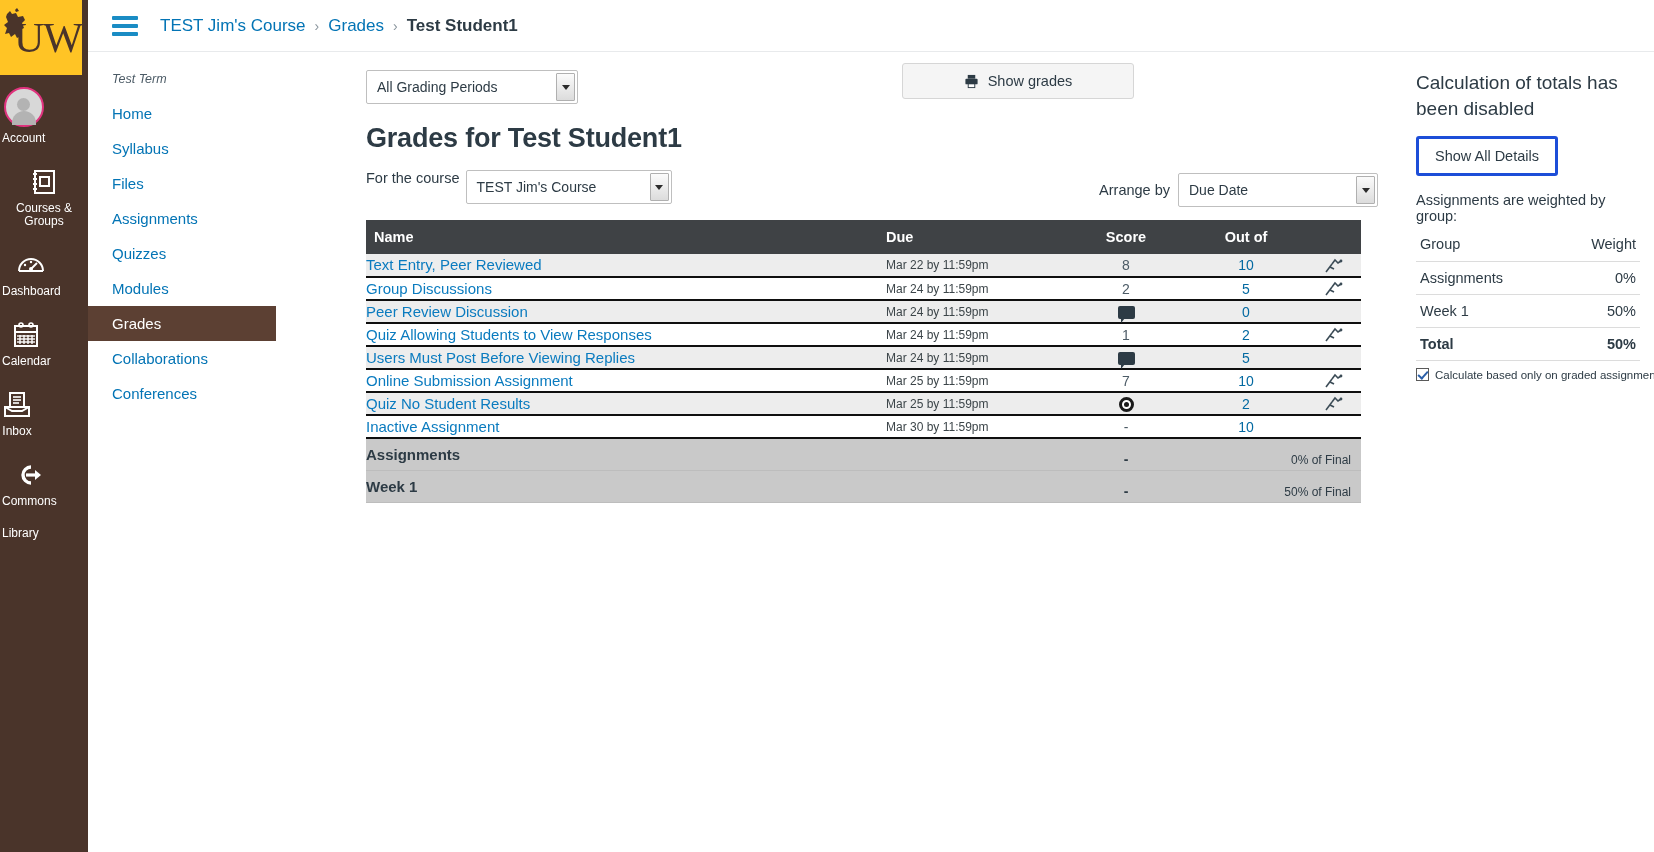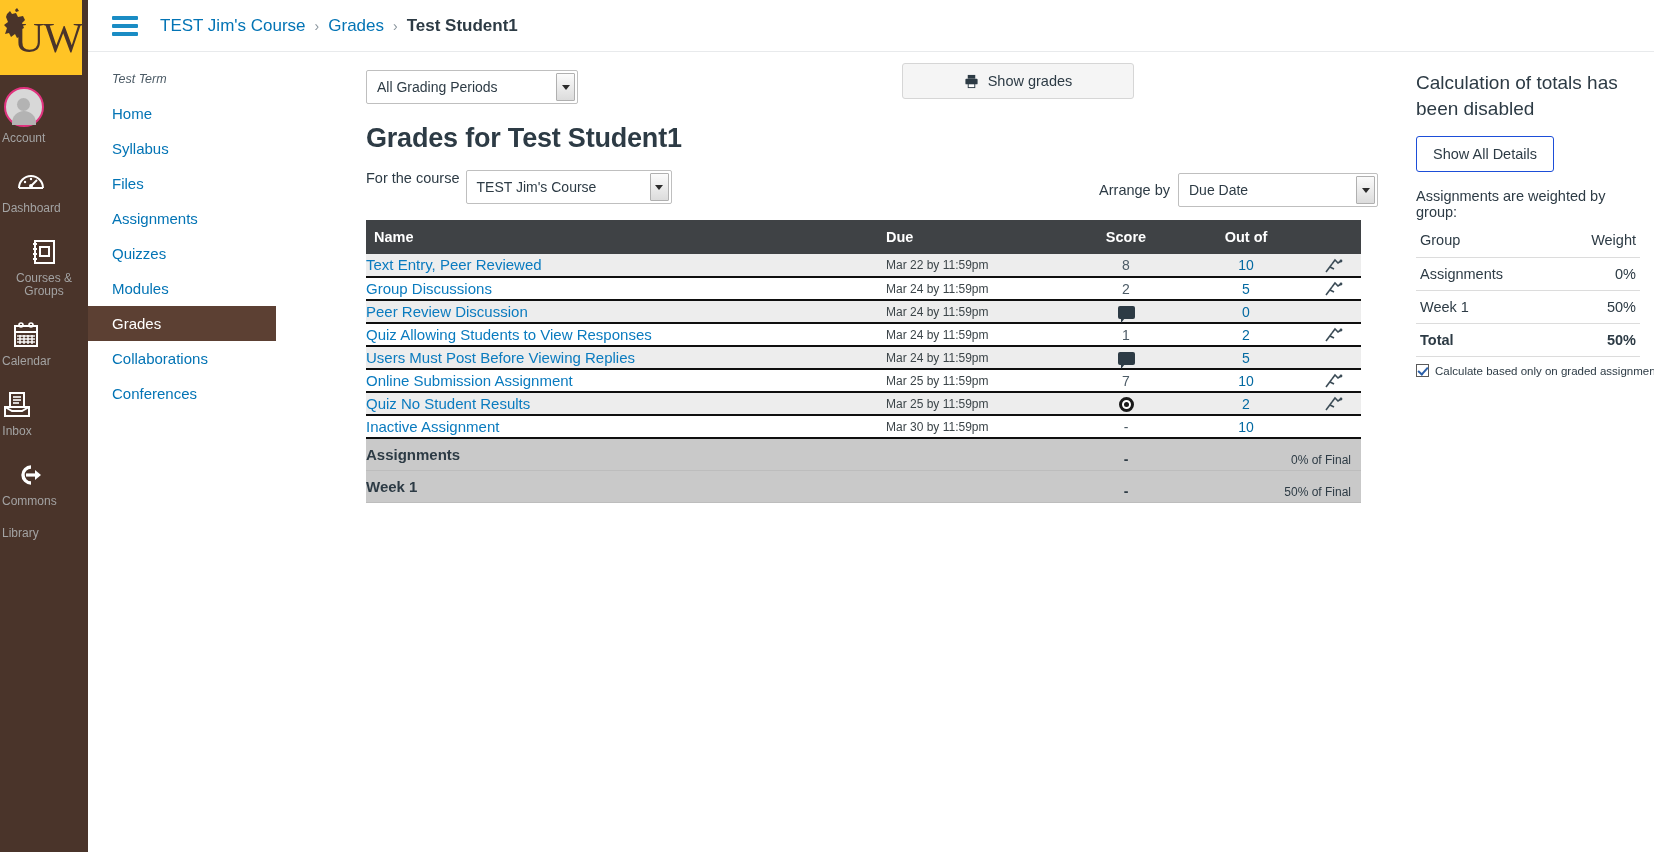--- a/index.html
+++ b/index.html
@@ -34,21 +34,21 @@
     position: absolute; left: 3px; top: 8px;
     width: 26px; height: 34px;
   }
   .gnav-item {
     display: flex; flex-direction: column; align-items: center;
     padding: 12px 2px 10px 2px; color: #fff; text-decoration: none;
     cursor: pointer;
   }
   .gnav-item .glabel {
     font-size: 12px; line-height: 13px; margin-top: 5px;
-    text-align: center; color: #a3a3a3;
+    text-align: center; color: #ffffff;
   }
   .gnav-icon { width: 30px; height: 30px; display:block; }
   .avatar-ring {
     width: 40px; height: 40px; border-radius: 50%;
     border: 2px solid #e0337e; background: #d8d8d8;
     display: flex; align-items: flex-end; justify-content: center;
     overflow: hidden;
   }
   .avatar-ring .head {
     width: 13px; height: 13px; border-radius: 50%;
@@ -215,21 +215,21 @@
 
   
   .rightbar {
     width: 250px; min-width: 250px; padding: 18px 14px 0 12px;
   }
   .rb-heading {
     font-size: 19px; line-height: 26px; color: #2d3b45; font-weight: normal;
     margin: 0 0 14px 0;
   }
   .rb-btn {
-    display:inline-block; border: 1px solid #1d4ed8; background: #fff;
+    display:inline-block; border: 3px solid #1d4ed8; background: #fff;
     border-radius: 3px; padding: 9px 16px; font-size: 14.5px; color: #2d3b45;
     cursor: pointer; margin-bottom: 16px;
   }
   .rb-note { font-size: 14.5px; color:#2d3b45; margin-bottom: 9px; }
   .rb-table { width: 100%; border-collapse: collapse; }
   .rb-table th {
     text-align: left; font-size: 14.5px; font-weight: normal; color: #2d3b45;
     padding: 3px 4px 9px 4px;
   }
   .rb-table th.wcol { text-align: right; }
@@ -267,44 +267,44 @@
       </svg>
       <span class="wordmark">UW</span>
     </div>
 
     <a class="gnav-item">
       <span class="avatar-ring">
         <span class="head"></span>
           <span class="body"></span>
       </span>
       <span class="glabel">Account</span>
+    </a>
+
+    <a class="gnav-item">
+      <svg class="gnav-icon" viewBox="0 0 30 30">
+        <rect x="6" y="4" width="19" height="22" fill="none" stroke="#fff" stroke-width="2"></rect>
+        <rect x="11" y="10" width="9" height="9" fill="none" stroke="#fff" stroke-width="2"></rect>
+        <line x1="4" y1="7" x2="8" y2="7" stroke="#fff" stroke-width="2"></line>
+        <line x1="4" y1="12" x2="8" y2="12" stroke="#fff" stroke-width="2"></line>
+        <line x1="4" y1="17" x2="8" y2="17" stroke="#fff" stroke-width="2"></line>
+        <line x1="4" y1="22" x2="8" y2="22" stroke="#fff" stroke-width="2"></line>
+      </svg>
+      <span class="glabel">Courses &amp; Groups</span>
     </a>
 
     <a class="gnav-item">
       <svg class="gnav-icon" viewBox="0 0 30 30">
         <path d="M3 21 A12 12 0 0 1 27 21" fill="none" stroke="#fff" stroke-width="2"></path>
         <path d="M3 21 L27 21" stroke="#fff" stroke-width="2"></path>
         <circle cx="15" cy="19" r="2" fill="#fff"></circle>
         <line x1="15" y1="19" x2="21" y2="13" stroke="#fff" stroke-width="2"></line>
         <circle cx="9" cy="15" r="1.2" fill="#fff"></circle>
         <circle cx="15" cy="12" r="1.2" fill="#fff"></circle>
       </svg>
       <span class="glabel">Dashboard</span>
-    </a>
-
-    <a class="gnav-item">
-      <svg class="gnav-icon" viewBox="0 0 30 30">
-        <rect x="6" y="4" width="19" height="22" fill="none" stroke="#fff" stroke-width="2"></rect>
-        <rect x="11" y="10" width="9" height="9" fill="none" stroke="#fff" stroke-width="2"></rect>
-        <line x1="4" y1="7" x2="8" y2="7" stroke="#fff" stroke-width="2"></line>
-        <line x1="4" y1="12" x2="8" y2="12" stroke="#fff" stroke-width="2"></line>
-        <line x1="4" y1="17" x2="8" y2="17" stroke="#fff" stroke-width="2"></line>
-        <line x1="4" y1="22" x2="8" y2="22" stroke="#fff" stroke-width="2"></line>
-      </svg>
-      <span class="glabel">Courses &amp; Groups</span>
     </a>
 
     <a class="gnav-item">
       <svg class="gnav-icon" viewBox="0 0 30 30">
         <rect x="4" y="6" width="22" height="20" fill="none" stroke="#fff" stroke-width="2"></rect>
         <line x1="4" y1="12" x2="26" y2="12" stroke="#fff" stroke-width="2"></line>
         <circle cx="10" cy="5" r="2" fill="none" stroke="#fff" stroke-width="1.6"></circle>
         <circle cx="20" cy="5" r="2" fill="none" stroke="#fff" stroke-width="1.6"></circle>
         <g stroke="#fff" stroke-width="1.4">
           <line x1="9" y1="15" x2="9" y2="24"></line>

